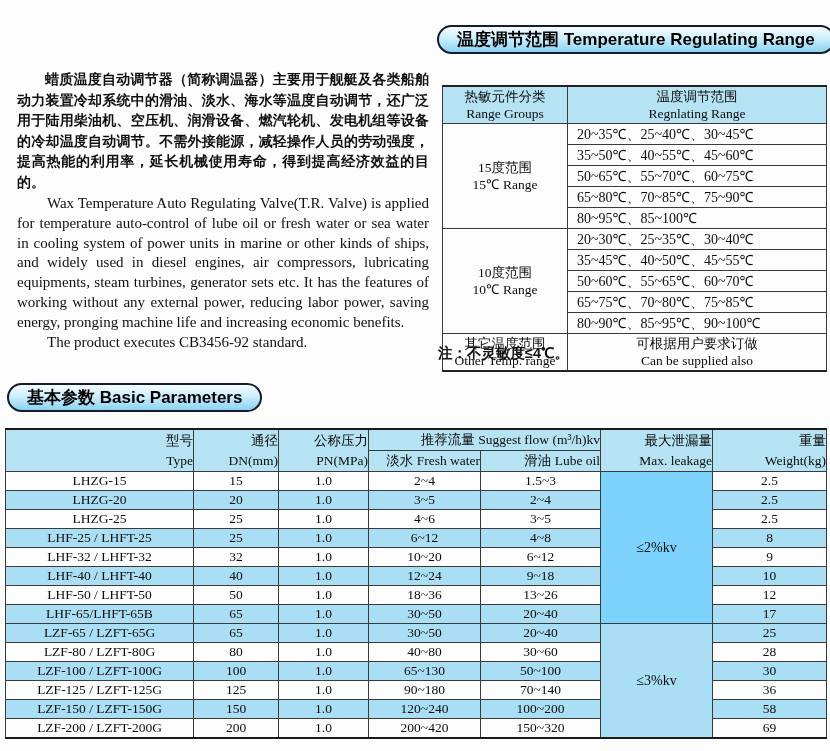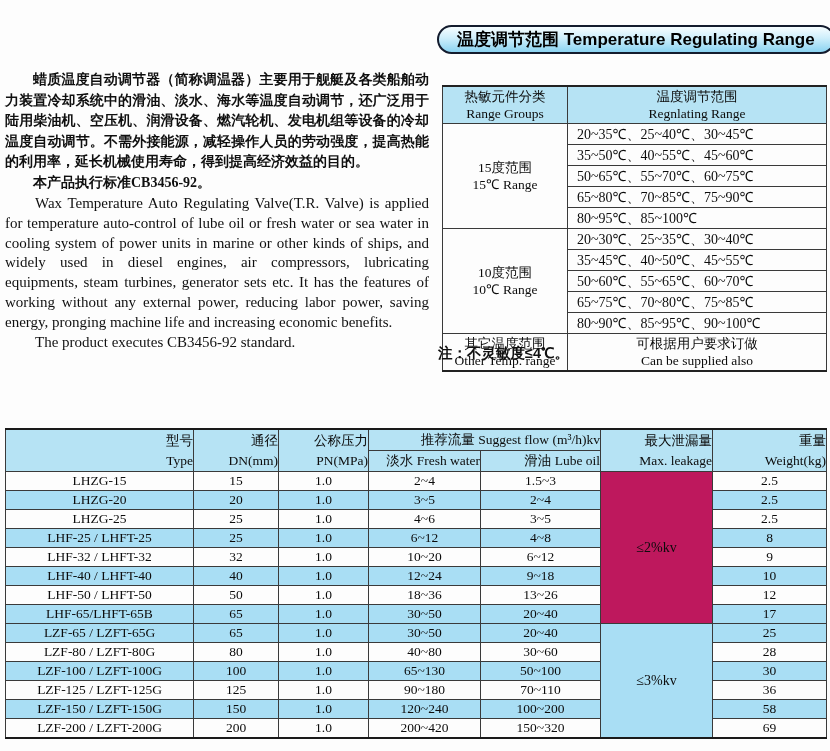--- a/index.html
+++ b/index.html
@@ -15,21 +15,21 @@
     background: linear-gradient(180deg, #f6fdff 0%, #cdeefb 45%, #8bd3f1 100%);
     font-weight: bold; font-size: 17px; color: #000;
     white-space: nowrap;
   }
   .badge-intro  { left: 7px;   top: 25px; }
   .badge-temp   { left: 437px; top: 25px; }
   .badge-params { left: 7px;   top: 383px; }
 
   
   .intro-text { position: absolute; left: 5px; top: 70px; width: 424px; }
-  .intro-text p { text-align: justify; }
+  .intro-text p { text-align: justify; margin-left: 12px; }
   .cn-para { font-family: "Liberation Serif", serif; font-size: 14px; line-height: 20.5px; text-indent: 2em; font-weight: bold; }
   .cn-line { font-family: "Liberation Serif", serif; font-size: 14px; line-height: 20.5px; text-indent: 2em; font-weight: bold; }
   .en-para { font-family: "Liberation Serif", serif; font-size: 15px; line-height: 19.8px; text-indent: 2em; margin-top: 1px; }
   .en-line { font-family: "Liberation Serif", serif; font-size: 15px; line-height: 19.8px; text-indent: 2em; }
 
   
   table { border-collapse: collapse; table-layout: fixed; font-family: "Liberation Serif", serif; color: #0c0c0c; }
   th, td { border: 1px solid #3a3a3a; }
 
   
@@ -39,32 +39,31 @@
   .temp-table td.range-cell { text-align: left; padding-left: 9px; }
   .temp-table td.group-cell { text-align: center; font-size: 13.5px; line-height: 17px; }
   .temp-table td.other-cell { text-align: center; font-size: 13.5px; line-height: 17px; height: 38px; }
   .temp-note { position: absolute; left: 438px; top: 344px; font-family: Liberation Sans, sans-serif; font-size: 14.5px; font-weight: bold; }
 
   
   .params-table { position: absolute; left: 5px; top: 428px; width: 821px; border-top: 2.5px solid #1a1a1a; border-bottom: 2px solid #1a1a1a; }
   .params-table th { background: #b6e3f4; font-weight: normal; font-size: 13.5px; height: 21px; line-height: 20px; text-align: right; }
   .params-table td { height: 19px; font-size: 13.5px; line-height: 18px; text-align: center; }
   .params-table tr.alt td { background: #a9def4; }
-  .params-table td.leak-cell { background: #be185d; font-size: 14px; }
+  .params-table td.leak-cell { background: #7dd3fc; font-size: 14px; }
   .hdr-en { display: block; }
 </style>
 </head>
 <body>
 
 <div class="page">
 
 
   <div class="intro-text">
     <p class="cn-para">蜡质温度自动调节器（简称调温器）主要用于舰艇及各类船舶动力装置冷却系统中的滑油、淡水、海水等温度自动调节，还广泛用于陆用柴油机、空压机、润滑设备、燃汽轮机、发电机组等设备的冷却温度自动调节。不需外接能源，减轻操作人员的劳动强度，提高热能的利用率，延长机械使用寿命，得到提高经济效益的目的。</p>
-    <p class="cn-line">本产品执行标准CB3456-92。</p>
     <p class="en-para">Wax Temperature Auto Regulating Valve(T.R. Valve) is applied for temperature auto-control of lube oil or fresh water or sea water in cooling system of power units in marine or other kinds of ships, and widely used in diesel engines, air compressors, lubricating equipments, steam turbines, generator sets etc. It has the features of working without any external power, reducing labor power, saving energy, pronging machine life and increasing economic benefits.</p>
     <p class="en-line">The product executes CB3456-92 standard.</p>
   </div>
 
   <div class="badge badge-temp">
     <span>温度调节范围 Temperature Regulating Range</span>
   </div>
 
   <table class="temp-table">
     <colgroup>
@@ -130,20 +129,23 @@
           <td class="other-cell">
             <div>可根据用户要求订做</div>
             <div>Can be supplied also</div>
           </td>
         </tr>
       </tbody>
   </table>
 
   <div class="temp-note">注：不灵敏度≤4℃。</div>
 
+  <div class="badge badge-params">
+    <span>基本参数 Basic Parameters</span>
+  </div>
 
   <table class="params-table">
     <colgroup>
       <col style="width:188px">
         <col style="width:85px">
         <col style="width:90px">
       <col style="width:112px">
         <col style="width:120px">
         <col style="width:112px">
         <col style="width:114px">
@@ -266,21 +268,21 @@
           <td>1.0</td>
           <td>65~130</td>
           <td>50~100</td>
           <td>30</td>
         </tr>
         <tr>
           <td>LZF-125 / LZFT-125G</td>
           <td>125</td>
           <td>1.0</td>
           <td>90~180</td>
-          <td>70~110</td>
+          <td>70~140</td>
           <td>36</td>
         </tr>
         <tr class="alt">
           <td>LZF-150 / LZFT-150G</td>
           <td>150</td>
           <td>1.0</td>
           <td>120~240</td>
           <td>100~200</td>
           <td>58</td>
         </tr>

